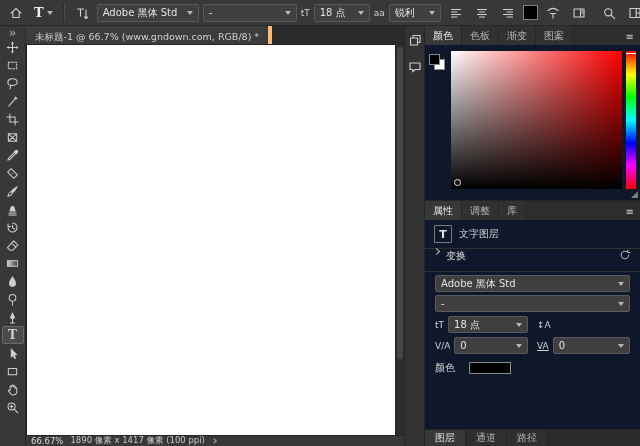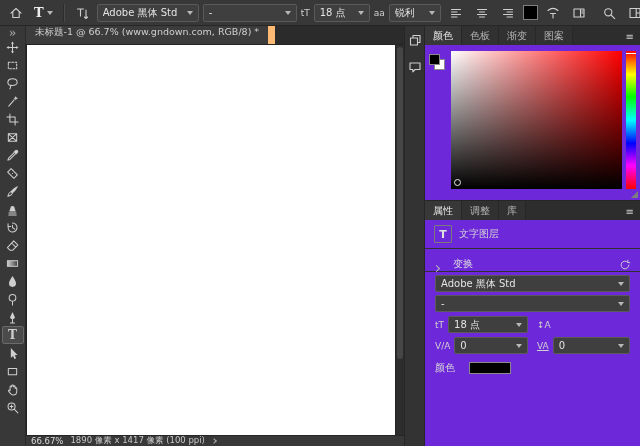--- a/index.html
+++ b/index.html
@@ -43,39 +43,39 @@
   .tools{display:flex;flex-direction:column;align-items:center}
   .tool{width:22px;height:18px;display:flex;align-items:center;justify-content:center;
     color:#cfcfcf;border-radius:2px}
   .tool svg{width:13px;height:13px}
   .tool.selected{background:#4b4b4b;border:1px solid #6a6a6a;color:#fff}
   .txticon{font-weight:bold;font-size:12px;line-height:1;font-family:"DejaVu Serif","Liberation Serif",serif}
 
   
   .center{flex:1;display:flex;flex-direction:column;min-width:0}
   .tabbar{flex:0 0 19px;background:#2b2b2b;display:flex;align-items:flex-end;border-bottom:1px solid #242424}
-  .doctab{height:18px;background:#3c3c3c;color:#cfcfcf;font-size:9.5px;display:flex;align-items:flex-start;
-    padding:0 9px;border-right:7px solid #fdba74;white-space:nowrap;overflow:hidden;max-width:92%}
+  .doctab{height:18px;background:#3c3c3c;color:#cfcfcf;font-size:9.5px;display:flex;align-items:flex-end;
+    padding:0 9px;border-right:4px solid #fdba74;white-space:nowrap;overflow:hidden;max-width:92%}
   .canvas{flex:1;position:relative;background:#222;min-height:0}
   .doc{position:absolute;left:1px;top:0;right:9px;bottom:0;background:#ffffff}
   .vscroll{position:absolute;right:0;top:0;bottom:0;width:9px;background:#2d2d2d;border-left:1px solid #242424}
   .vthumb{position:absolute;left:1px;right:1px;top:2px;height:80%;background:#464646;border-radius:3px}
   .statusbar{flex:0 0 11px;background:#383838;border-top:1px solid #262626;display:flex;
     align-items:center;font-size:8.5px;color:#c9c9c9;gap:7px;padding:0 5px;white-space:nowrap;overflow:hidden}
   .zoombox{color:#dcdcdc}
   .schev{width:4px;height:4px;border-right:1px solid #aaa;border-top:1px solid #aaa;
     transform:rotate(45deg);display:inline-block}
 
   
   .dockstrip{width:20px;background:#333333;border-left:1px solid #262626;display:flex;
     flex-direction:column;align-items:center;padding-top:5px;gap:9px;flex:0 0 20px}
   .dockstrip .obtn{width:18px;height:18px}
 
   
-  .panels{width:216px;flex:0 0 216px;background:#6d28d9;border-left:1px solid #262626;
+  .panels{width:216px;flex:0 0 216px;background:#0f172a;border-left:1px solid #262626;
     display:flex;flex-direction:column;min-height:0}
   .ptabs{flex:0 0 19px;background:#2d2d2d;display:flex;align-items:flex-end;overflow:hidden}
   .ptab{height:19px;display:flex;align-items:center;padding:0 8px;font-size:10px;color:#b5b5b5;
     background:#313131;border-right:1px solid #272727;white-space:nowrap}
   .ptab.active{background:#383838;color:#e8e8e8}
   .pmenu{font-size:10px;color:#a8a8a8;padding:0 6px 3px 0}
 
   
   .color-body{display:flex;padding:6px 4px 2px 3px;gap:4px;height:146px}
   .fgbg{width:19px;position:relative;flex:0 0 19px}
@@ -88,21 +88,21 @@
     background:linear-gradient(to bottom,#f00,#ff0 17%,#0f0 33%,#0ff 50%,#00f 67%,#f0f 83%,#f00)}
   .hmark{position:absolute;left:0;right:0;top:2px;border-top:1px solid #fff}
   .grip-row{height:9px;display:flex;justify-content:flex-end;align-items:flex-end;padding:0 2px 2px 0}
   .grip{width:0;height:0;border-bottom:7px solid #7d7d7d;border-left:7px solid transparent}
 
   
   .props-panel{flex:1;display:flex;flex-direction:column;border-top:1px solid #262626;min-height:0}
   .prow{display:flex;align-items:center;gap:7px;padding:5px 9px;font-size:10px}
   .tbox{width:18px;height:18px;border:1px solid #7a7a7a;display:flex;align-items:center;
     justify-content:center;font-weight:bold;font-size:11px;color:#e0e0e0;border-radius:1px;flex:0 0 18px}
-  .sectionrow{height:24px;display:flex;align-items:flex-end;gap:14px;padding:0 9px;
+  .sectionrow{height:24px;display:flex;align-items:flex-start;gap:7px;padding:0 9px;
     border-top:1px solid #303030;border-bottom:1px solid #303030;font-size:10px;color:#dedede}
   .chev{width:5px;height:5px;border-right:1.3px solid #b8b8b8;border-bottom:1.3px solid #b8b8b8;
     display:inline-block;flex:0 0 auto}
   .chev-r{transform:rotate(-45deg)}
   .chev-d{transform:rotate(45deg)}
   .sectionrow .icon svg{width:12px;height:12px}
   .ddfull{margin:3px 10px 0 10px;height:17px}
   .halfrow{display:flex;gap:9px;padding:4px 10px 0 10px;align-items:center}
   .half{display:flex;align-items:center;gap:4px;flex:1;min-width:0}
   .half .dd{flex:1;height:17px}
@@ -473,17 +473,22 @@
               <span class="lbl">0</span>
               <span class="caret"></span>
             </span>
           </span>
         </div>
         <div class="colorrow">
           <span>颜色</span>
           <span class="colorsw"></span>
         </div>
         <div class="fillspace"></div>
+        <div class="btabs">
+          <span class="btab active">图层</span>
+          <span class="btab">通道</span>
+          <span class="btab">路径</span>
+        </div>
       </div>
 
     </div>
   </div>
 </div>
 
 </body></html>

